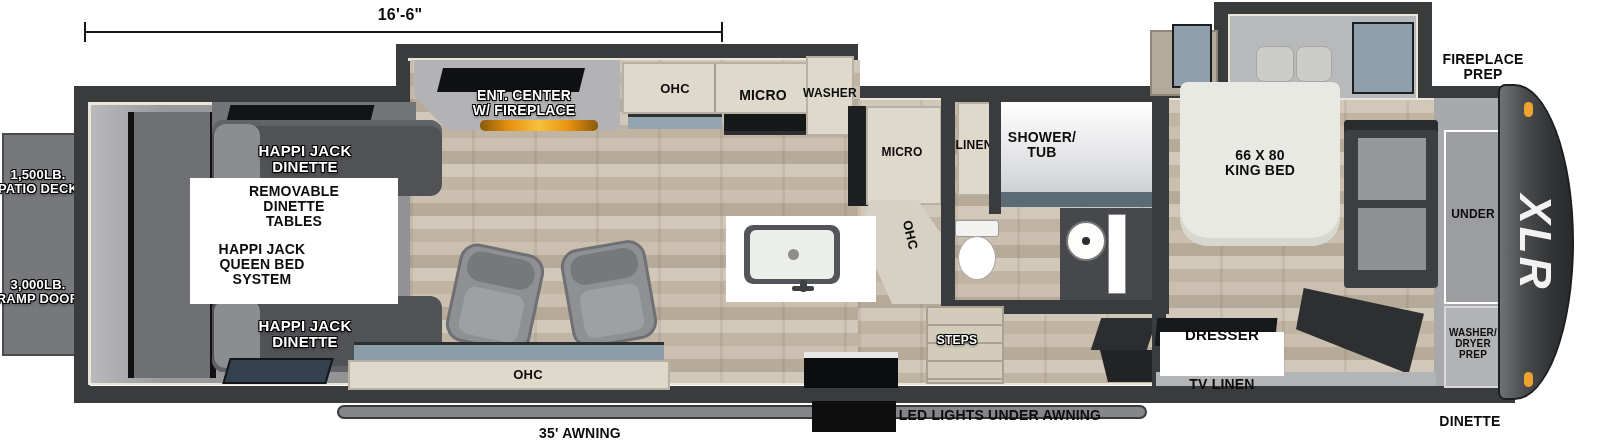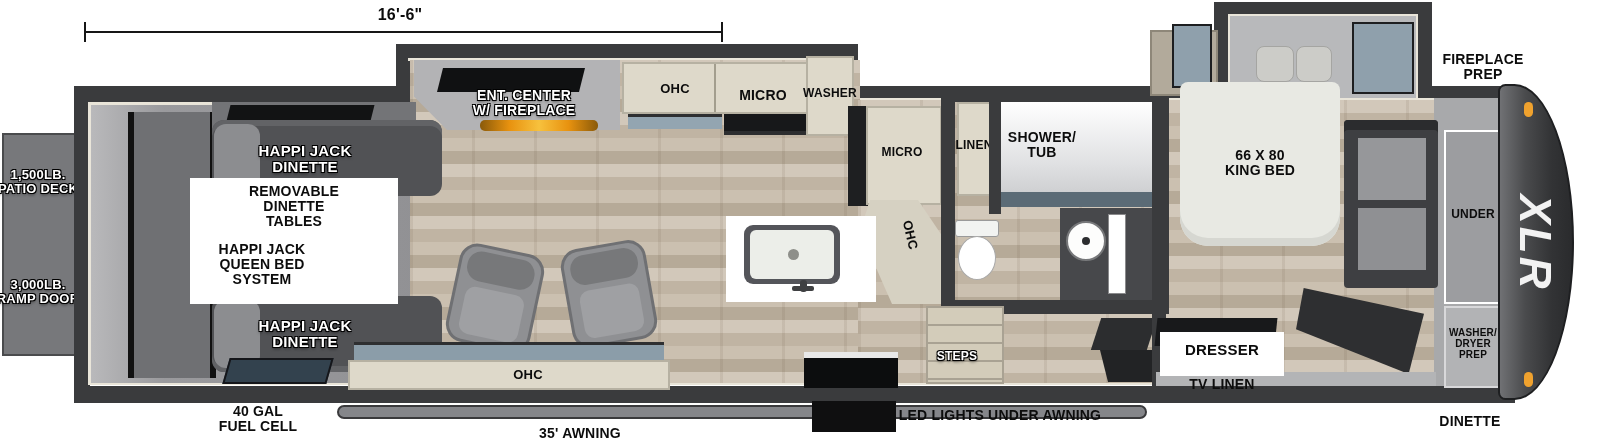--- a/index.html
+++ b/index.html
@@ -130,21 +130,21 @@
 TUB</div>
   <div class="abs" style="left:1001px;top:192px;width:154px;height:15px;background:#5b6b76;"></div>
   <div class="abs" style="left:955px;top:220px;width:44px;height:17px;background:#f2f3f1;border:1px solid #9a9a9a;border-radius:3px;box-sizing:border-box;"></div>
   <div class="abs" style="left:958px;top:236px;width:38px;height:44px;background:#ffffff;border:1px solid #a8a8a8;border-radius:50%;box-sizing:border-box;"></div>
   <div class="abs" style="left:1060px;top:208px;width:92px;height:92px;background:#47484b;"></div>
   <div class="abs" style="left:1066px;top:221px;width:40px;height:40px;background:#fdfdfc;border:2px solid #77787a;border-radius:50%;box-sizing:border-box;"></div>
   <div class="abs" style="left:1082px;top:237px;width:8px;height:8px;border-radius:50%;background:#2c2d2f;"></div>
   <div class="abs" style="left:1108px;top:214px;width:18px;height:80px;background:#ffffff;border:1px solid #8a8a8c;box-sizing:border-box;"></div>
 
   <div class="abs" style="left:926px;top:306px;width:78px;height:78px;background:repeating-linear-gradient(180deg,#d3ccba 0 16px,#a9a293 16px 18px);border:2px solid #a9a293;box-sizing:border-box;"></div>
-  <div class="lbl-w rot90" style="left:922px;top:350px;width:70px;font-size:12px;">STEPS</div>
+  <div class="lbl-w rot90" style="left:922px;top:334px;width:70px;font-size:12px;">STEPS</div>
 
   <div class="abs" style="left:1096px;top:318px;width:56px;height:32px;background:#2c2d2f;transform:skewX(-18deg);"></div>
   <div class="abs" style="left:1104px;top:350px;width:56px;height:32px;background:#222325;transform:skewX(14deg);"></div>
 
   <div class="hull" style="left:1152px;top:98px;width:14px;height:290px;"></div>
 
   <div class="hull" style="left:1214px;top:2px;width:218px;height:96px;"></div>
   <div class="abs" style="left:1228px;top:14px;width:190px;height:86px;background:#b8b9bb;border:2px solid #e9e5d9;box-sizing:border-box;"></div>
   <div class="abs" style="left:1150px;top:30px;width:68px;height:66px;background:#b2aa9b;border:2px solid #8e8779;box-sizing:border-box;"></div>
   <div class="abs glass" style="left:1172px;top:24px;width:40px;height:64px;"></div>
@@ -157,39 +157,37 @@
 KING BED</div>
 
   <div class="abs" style="left:1344px;top:120px;width:94px;height:168px;background:#3e3f42;border-radius:4px;box-shadow:inset 0 10px 0 #2b2c2e;"></div>
   <div class="abs" style="left:1358px;top:138px;width:68px;height:62px;background:#96979a;"></div>
   <div class="abs" style="left:1358px;top:208px;width:68px;height:62px;background:#8f9093;"></div>
 
   <div class="abs" style="left:1296px;top:288px;width:128px;height:86px;background:#2e2f31;clip-path:polygon(6% 0,100% 30%,88% 100%,0 48%);"></div>
   <div class="abs" style="left:1156px;top:372px;width:280px;height:14px;background:#b3b4b6;"></div>
   <div class="abs" style="left:1156px;top:318px;width:120px;height:28px;background:#18191b;transform:skewX(-6deg);"></div>
   <div class="abs" style="left:1160px;top:332px;width:124px;height:44px;background:#ffffff;"></div>
-  <div class="lbl-b" style="left:1160px;top:342px;width:124px;font-size:15px;">DRESSER</div>
+  <div class="lbl-b" style="left:1160px;top:327px;width:124px;font-size:15px;">DRESSER</div>
   <div class="lbl-b" style="left:1167px;top:377px;width:110px;font-size:14px;">TV LINEN</div>
 
   <div class="abs" style="left:1444px;top:130px;width:58px;height:174px;background:#9c9da0;border:2px solid #ffffff;box-sizing:border-box;"></div>
   <div class="lbl-b rot90" style="left:1438px;top:208px;width:70px;font-size:12px;">UNDER</div>
   <div class="abs" style="left:1444px;top:306px;width:58px;height:82px;background:#b2b3b5;border:2px solid #d8d8da;box-sizing:border-box;"></div>
   <div class="lbl-b rot90" style="left:1433px;top:328px;width:80px;font-size:10px;">WASHER/
 DRYER
 PREP</div>
 
   <div class="abs" style="left:1498px;top:84px;width:76px;height:316px;background:linear-gradient(90deg,#707174,#4a4b4d 35%,#323335 72%,#2a2b2d);border:2px solid #1e1f21;box-sizing:border-box;border-radius:8px 64px 64px 8px / 8px 170px 170px 8px;"></div>
   <div class="abs" style="left:1455px;top:220px;width:160px;height:46px;transform:rotate(90deg);text-align:center;font-size:44px;font-weight:800;font-style:italic;color:#f2f2f2;letter-spacing:3px;line-height:46px;">XLR</div>
   <div class="abs" style="left:1524px;top:102px;width:9px;height:15px;border-radius:5px;background:#f0a22e;"></div>
   <div class="abs" style="left:1524px;top:372px;width:9px;height:15px;border-radius:5px;background:#f0a22e;"></div>
 
   <div class="abs" style="left:337px;top:405px;width:810px;height:14px;background:#85868a;border:2px solid #3a3a3c;border-radius:8px;box-sizing:border-box;"></div>
   <div class="abs" style="left:812px;top:401px;width:84px;height:31px;background:#0f0f10;"></div>
 
-  <div class="lbl-b" style="left:196px;top:404px;width:124px;font-size:14px;">40 GAL
-FUEL CELL</div>
   <div class="lbl-b" style="left:500px;top:426px;width:160px;font-size:14px;">35' AWNING</div>
   <div class="lbl-b" style="left:875px;top:408px;width:250px;font-size:14px;">LED LIGHTS UNDER AWNING</div>
   <div class="lbl-b" style="left:1400px;top:414px;width:140px;font-size:14px;">DINETTE</div>
   <div class="lbl-b" style="left:1403px;top:52px;width:160px;font-size:14px;">FIREPLACE
 PREP</div>
 
 </div>
 
 </body></html>

